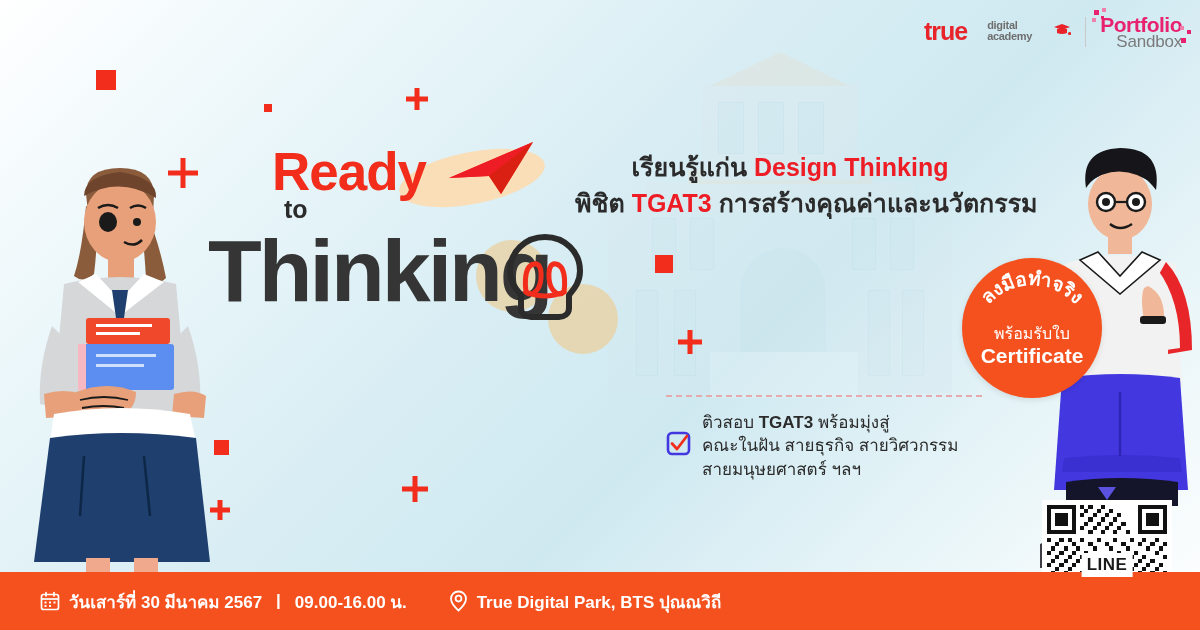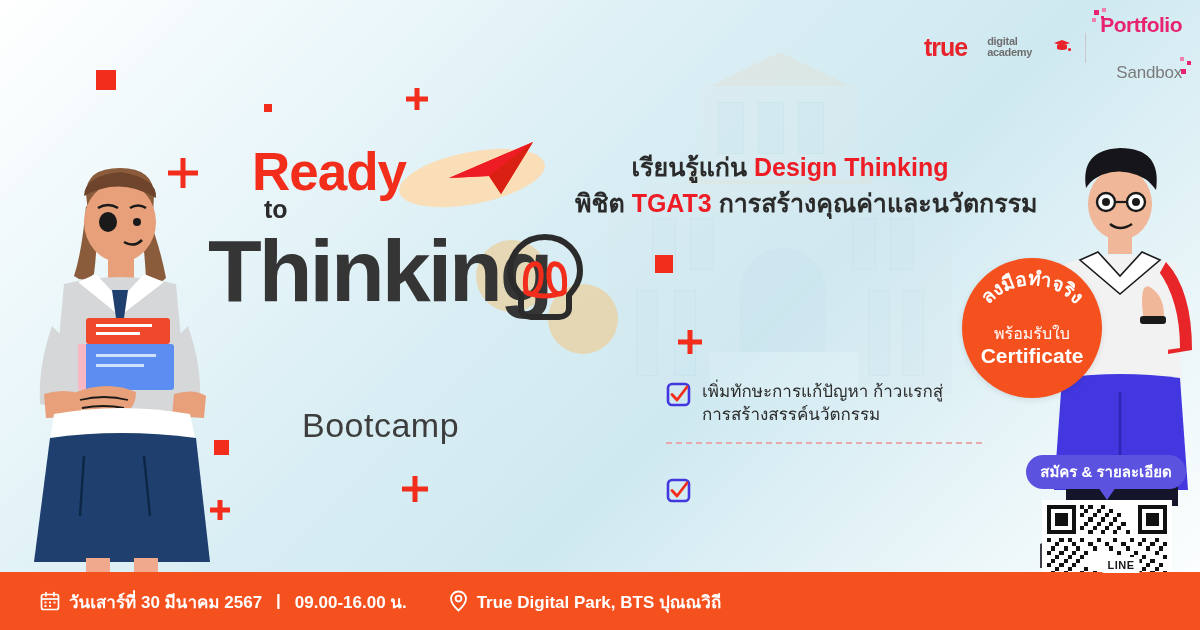--- a/index.html
+++ b/index.html
@@ -43,26 +43,26 @@
   }
   
   .logos { position:absolute; right:18px; top:14px; display:flex; align-items:center; gap:14px; }
   .logo-true { display:flex; align-items:center; gap:20px; }
   .lt-true { font-size:25px; font-weight:bold; color:#e8232a; letter-spacing:-1px; line-height:.95; }
   .lt-stack { display:flex; flex-direction:column; line-height:1.0; padding-bottom:2px; }
   .lt-dig { font-size:11px; font-weight:bold; color:#6e6e6e; letter-spacing:-.3px; }
   .lt-aca { font-size:11px; font-weight:bold; color:#6e6e6e; letter-spacing:-.3px; }
   .lt-cap { font-size:15px; color:#e8232a; margin-left:1px; margin-bottom:3px; }
   .logo-sep { width:1px; height:30px; background:#c9c9c9; }
-  .logo-pf { display:flex; flex-direction:column; line-height:1;gap:31px; }
+  .logo-pf { display:flex; flex-direction:column; line-height:1; }
   .pf-row1 { font-size:21px; font-weight:bold; color:#e8226f; letter-spacing:-.5px; }
   .pf-row2 { font-size:17px; color:#7b7b7b; letter-spacing:-.2px; margin-top:-2px; text-align:right; }
   .pf-dots { position:absolute; }
   
-  .ready-wrap { position:absolute; left:252px; top:148px; width:320px; }
+  .ready-wrap { position:absolute; left:272px; top:148px; width:320px; }
   .ready { font-size:53px; font-weight:bold; color:#f22d1b; letter-spacing:-1px; line-height:.92; }
   .takeoff-row { display:flex; align-items:baseline; gap:9px; margin-top:-2px; margin-left:12px; }
   .to { font-size:25px; font-weight:bold; color:#2b2b2b; }
   .takeoff { font-size:38px; font-weight:bold; letter-spacing:-1px; }
   .tk-t { color:#f22d1b; }
   .tk-b { color:#4338e0; }
   .plane { position:absolute; left:445px; top:138px; width:95px; height:62px; }
   .title-big {
     position:absolute; left:176px; top:232px;
     font-size:88px; font-weight:bold; color:#353535;
@@ -104,22 +104,22 @@
   .cta span { font-size:15px; font-weight:bold; color:#fff; }
   .cta-tail {
     position:absolute; left:1098px; top:487px; width:0; height:0;
     border-left:9px solid transparent; border-right:9px solid transparent;
     border-top:13px solid #5b52e0;
   }
   .qr { position:absolute; left:1042px; top:500px; width:130px; height:130px; background:#fff; padding:5px; }
   .qr-inner { position:relative; width:100%; height:100%; }
   .qr-line-lbl {
     position:absolute; left:50%; top:50%; transform:translate(-50%,-50%);
-    background:#fff; padding:2px 5px; font-size:11px; font-weight:bold;
-    color:#1a1a1a; letter-spacing:.5px; z-index:3;margin-left:14px;
+    background:#fff; padding:2px 5px; font-size:17px; font-weight:bold;
+    color:#1a1a1a; letter-spacing:.5px; z-index:3;
   }
   
   .char { position:absolute; }
   
   .footer {
     position:absolute; left:0; right:0; bottom:0; height:58px;
     background:#f4511e; display:flex; align-items:center; padding-left:40px; gap:10px;
   }
   .f-item { display:flex; align-items:center; gap:9px; }
   .f-txt { font-size:17px; font-weight:bold; color:#fff; }
@@ -207,57 +207,51 @@
 
   <svg class="plane" viewBox="0 0 95 62">
     <path d="M4 40 L88 4 L56 56 L44 38 Z" fill="#f22d1b"></path>
     <path d="M4 40 L88 4 L44 38 Z" fill="#ee1c25"></path>
     <path d="M44 38 L88 4 L56 56 Z" fill="#d92012"></path>
   </svg>
 
   <div class="title-big">
     <span class="l2">Thinking</span>
   </div>
-  <div class="bootcamp">Bootcamp</div>
 
   <svg class="bulb" viewBox="0 0 86 94">
     <path d="M43 5 C63 5 78 20 78 39 C78 51 71 58 67 63 L67 76 C67 82 62 85 57 85 L29 85 C24 85 19 82 19 76 L19 63 C15 58 8 51 8 39 C8 20 23 5 43 5 Z" fill="none" stroke="#2b2b2b" stroke-width="6" stroke-linejoin="round"></path>
     <path d="M24 60 C24 60 20 34 32 32 C42 30 40 52 35 58 C30 64 26 62 24 60 Z" fill="none" stroke="#f22d1b" stroke-width="5" stroke-linecap="round"></path>
     <path d="M62 60 C62 60 66 34 54 32 C44 30 46 52 51 58 C56 64 60 62 62 60 Z" fill="none" stroke="#f22d1b" stroke-width="5" stroke-linecap="round"></path>
     <path d="M24 60 Q43 68 62 60" fill="none" stroke="#f22d1b" stroke-width="5" stroke-linecap="round"></path>
   </svg>
 
   <div class="th-head">
     <div class="th-line">
       <span>เรียนรู้แก่น </span><span class="th-red">Design Thinking</span>
     </div>
     <div class="th-line">
       <span>พิชิต </span><span class="th-red">TGAT3</span><span> การสร้างคุณค่าและนวัตกรรม</span>
     </div>
   </div>
 
   <div class="bullets">
-    <div class="bullet">
-      <svg class="chk" viewBox="0 0 25 25">
-        <rect x="2" y="2" width="21" height="21" rx="4" fill="none" stroke="#4338e0" stroke-width="2.6"></rect>
-        <path d="M6 12.5 L11 18 L21 5" fill="none" stroke="#f22d1b" stroke-width="2.8" stroke-linecap="round" stroke-linejoin="round"></path>
-      </svg>
-      <div class="btxt">
-        <div>เพิ่มทักษะการแก้ปัญหา ก้าวแรกสู่</div>
-        <div>การสร้างสรรค์นวัตกรรม</div>
-      </div>
-    </div>
 
     <div class="divider"></div>
 
     <div class="bullet">
       <svg class="chk" viewBox="0 0 25 25" style="margin-top:20px;">
         <rect x="2" y="2" width="21" height="21" rx="4" fill="none" stroke="#4338e0" stroke-width="2.6"></rect>
         <path d="M6 12.5 L11 18 L21 5" fill="none" stroke="#f22d1b" stroke-width="2.8" stroke-linecap="round" stroke-linejoin="round"></path>
       </svg>
+      <div class="btxt">
+        <div><span>ติวสอบ </span><b>TGAT3</b><span> พร้อมมุ่งสู่</span></div>
+        <div>คณะในฝัน สายธุรกิจ สายวิศวกรรม</div>
+        <div>สายมนุษยศาสตร์ ฯลฯ</div>
+      </div>
     </div>
   </div>
 
   <svg class="char" style="left:24px;top:166px;width:200px;height:406px;" viewBox="0 0 200 406">
     <path d="M62 28 Q62 2 96 2 Q130 2 130 30 L128 66 Q100 82 66 64 Z" fill="#8a5c3b"></path>
     <path d="M62 40 Q58 86 50 110 Q60 118 70 108 Q74 78 72 46 Z" fill="#8a5c3b"></path>
     <path d="M122 44 Q136 80 142 112 Q132 122 122 112 Q120 78 116 48 Z" fill="#8a5c3b"></path>
     <ellipse cx="96" cy="56" rx="36" ry="40" fill="#e8a07a"></ellipse>
     <path d="M60 30 Q96 10 132 32 Q134 12 96 6 Q60 10 60 30 Z" fill="#6e452c"></path>
     <ellipse cx="84" cy="56" rx="9" ry="10" fill="#1a1a1a"></ellipse>
@@ -324,23 +318,20 @@
           <path id="arcp" d="M16 58 A58 58 0 0 1 124 58" fill="none"></path>
         </defs>
       <text font-family="Liberation Sans, sans-serif" font-size="19" font-weight="bold" fill="#ffffff">
         <textPath href="#arcp" startOffset="50%" text-anchor="middle" id="arc-slot">ลงมือทำจริง</textPath>
       </text>
     </svg>
     <div class="badge-l2">พร้อมรับใบ</div>
     <div class="badge-l3">Certificate</div>
   </div>
 
-  <div class="cta">
-    <span>สมัคร &amp; รายละเอียด</span>
-  </div>
   <div class="cta-tail"></div>
 
   <div class="qr">
     <div class="qr-inner">
       <svg viewBox="0 0 29 29" width="120" height="120" shape-rendering="crispEdges">
         <rect width="29" height="29" fill="#fff"></rect>
         <g fill="#111">
           <rect x="0" y="0" width="7" height="1"></rect>
             <rect x="0" y="6" width="7" height="1"></rect>
           <rect x="0" y="0" width="1" height="7"></rect>

